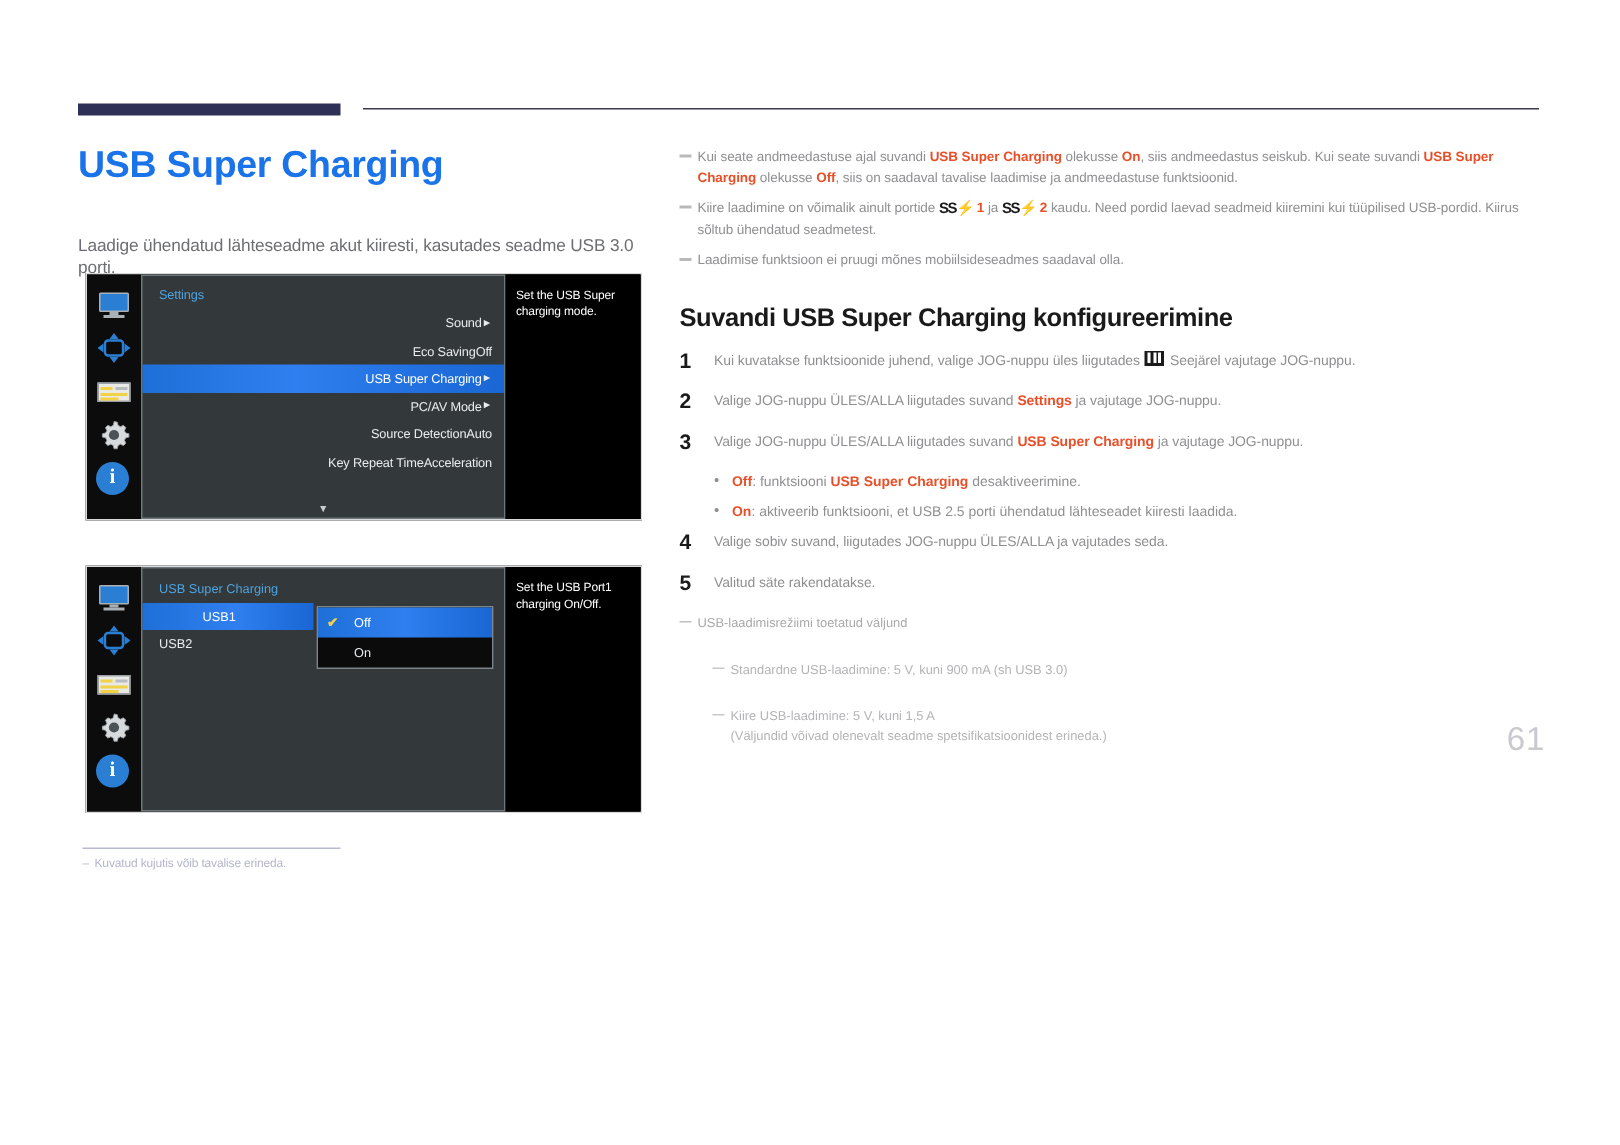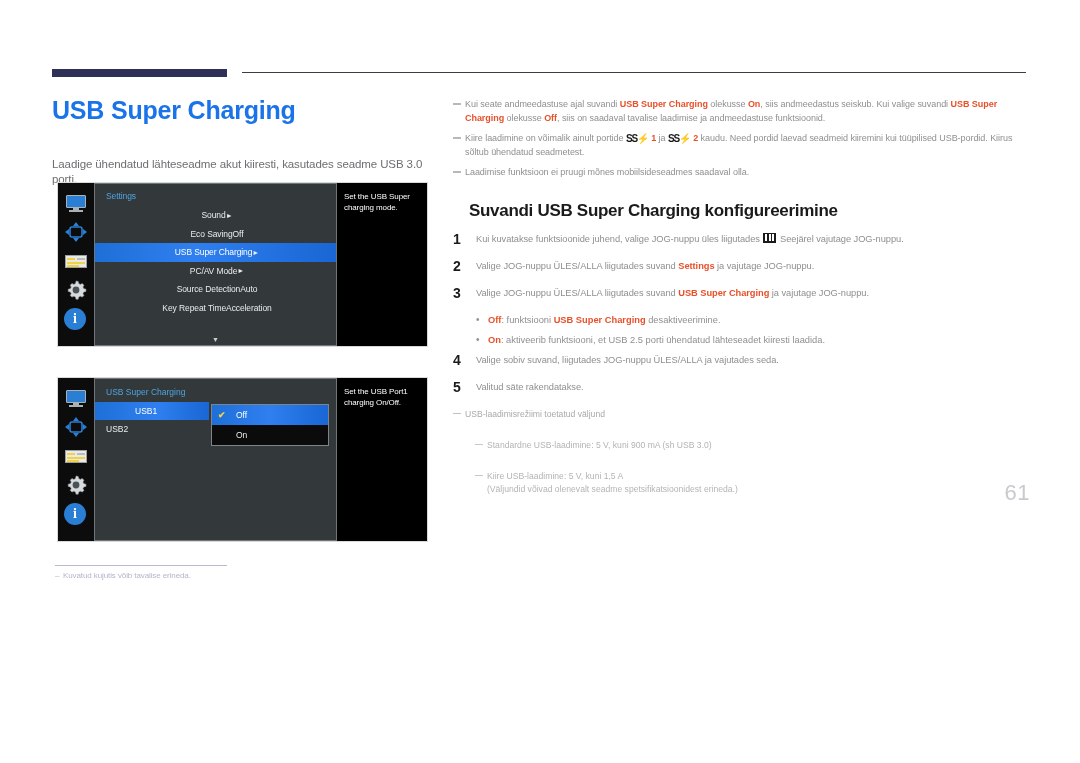--- a/index.html
+++ b/index.html
@@ -71,21 +71,21 @@
     position:absolute;left:0;top:0;bottom:0;right:90px;
     background:#33383b;border:1px solid #6e7679;box-sizing:border-box;
     padding:0;
   }
   .osd-menu-title{
     color:#4ea3e0;font-size:8.5px;padding:7px 0 5px 11px;letter-spacing:-0.1px;
   }
   .osd-row{
     height:18.5px;display:flex;align-items:center;
     padding:0 8px 0 11px;color:#e9ecee;font-size:8.5px;letter-spacing:-0.1px;
-    justify-content:center;
+    justify-content:flex-end;
   }
   .osd-row .val{color:#e9ecee;font-size:8.5px;}
   .osd-row .arrow{color:#e9ecee;font-size:7px;}
   .osd-row.sel{
     background:linear-gradient(to right,#1f6fd8 0%,#2f7ff0 42%,#1966d4 100%);
     color:#ffffff;
   }
   .osd-down{
     position:absolute;bottom:2px;left:0;right:0;text-align:center;
     color:#c7cccf;font-size:7px;line-height:7px;
@@ -129,21 +129,21 @@
     content:"";position:absolute;left:0;top:5px;width:8px;height:1.5px;background:#b9b9bb;
   }
   .note b{color:#e8502a;font-weight:bold;}
 
   .usbicon{
     display:inline-block;vertical-align:-1px;
     font-size:10px;font-weight:bold;color:#1a1a1a;letter-spacing:-1px;
   }
 
   h2.sec{
-    font-size:17px;font-weight:bold;color:#1a1a1a;margin:21px 0 12px 16px;
+    font-size:17px;font-weight:bold;color:#1a1a1a;margin:21px 0 12px 0;
     letter-spacing:-0.3px;
   }
 
   .step{display:flex;margin-bottom:14px;}
   .step .num{
     width:23px;flex:0 0 23px;font-size:14px;font-weight:bold;color:#1a1a1a;
     line-height:13px;
   }
   .step .txt{font-size:9.3px;line-height:13px;color:#8f8f92;letter-spacing:-0.05px;}
   .step .txt b{color:#e8502a;font-weight:bold;}
@@ -310,21 +310,21 @@
     </div>
   </div>
 
   <div class="fn-rule"></div>
   <div class="fn-text">
     <span class="dash">–</span><span>Kuvatud kujutis võib tavalise erineda.</span>
   </div>
 
   <div class="right-col">
     <div id="notes">
-        <div class="note"><span>Kui seate andmeedastuse ajal suvandi </span><b>USB Super Charging</b><span> olekusse </span><b>On</b><span>, siis andmeedastus seiskub. Kui valige suvandi </span><b>USB Super Charging</b><span> olekusse </span><b>Off</b><span>, siis on saadaval tavalise laadimise ja andmeedastuse funktsioonid.</span></div>
+        <div class="note"><span>Kui seate andmeedastuse ajal suvandi </span><b>USB Super Charging</b><span> olekusse </span><b>On</b><span>, siis andmeedastus seiskub. Kui seate suvandi </span><b>USB Super Charging</b><span> olekusse </span><b>Off</b><span>, siis on saadaval tavalise laadimise ja andmeedastuse funktsioonid.</span></div>
         <div class="note"><span>Kiire laadimine on võimalik ainult portide </span><span class="usbicon">SS⚡</span><b> 1</b><span> ja </span><span class="usbicon">SS⚡</span><b> 2</b><span> kaudu. Need pordid laevad seadmeid kiiremini kui tüüpilised USB-pordid. Kiirus sõltub ühendatud seadmetest.</span></div>
         <div class="note"><span>Laadimise funktsioon ei pruugi mõnes mobiilsideseadmes saadaval olla.</span></div>
       </div>
     <h2 class="sec">Suvandi USB Super Charging konfigureerimine</h2>
     <div id="steps1">
         <div class="step">
           <div class="num">1</div>
           <div class="txt"><span>Kui kuvatakse funktsioonide juhend, valige JOG-nuppu üles liigutades </span><span class="menuglyph"><i></i><i></i><i></i></span><span> Seejärel vajutage JOG-nuppu.</span></div>
         </div>
         <div class="step">

